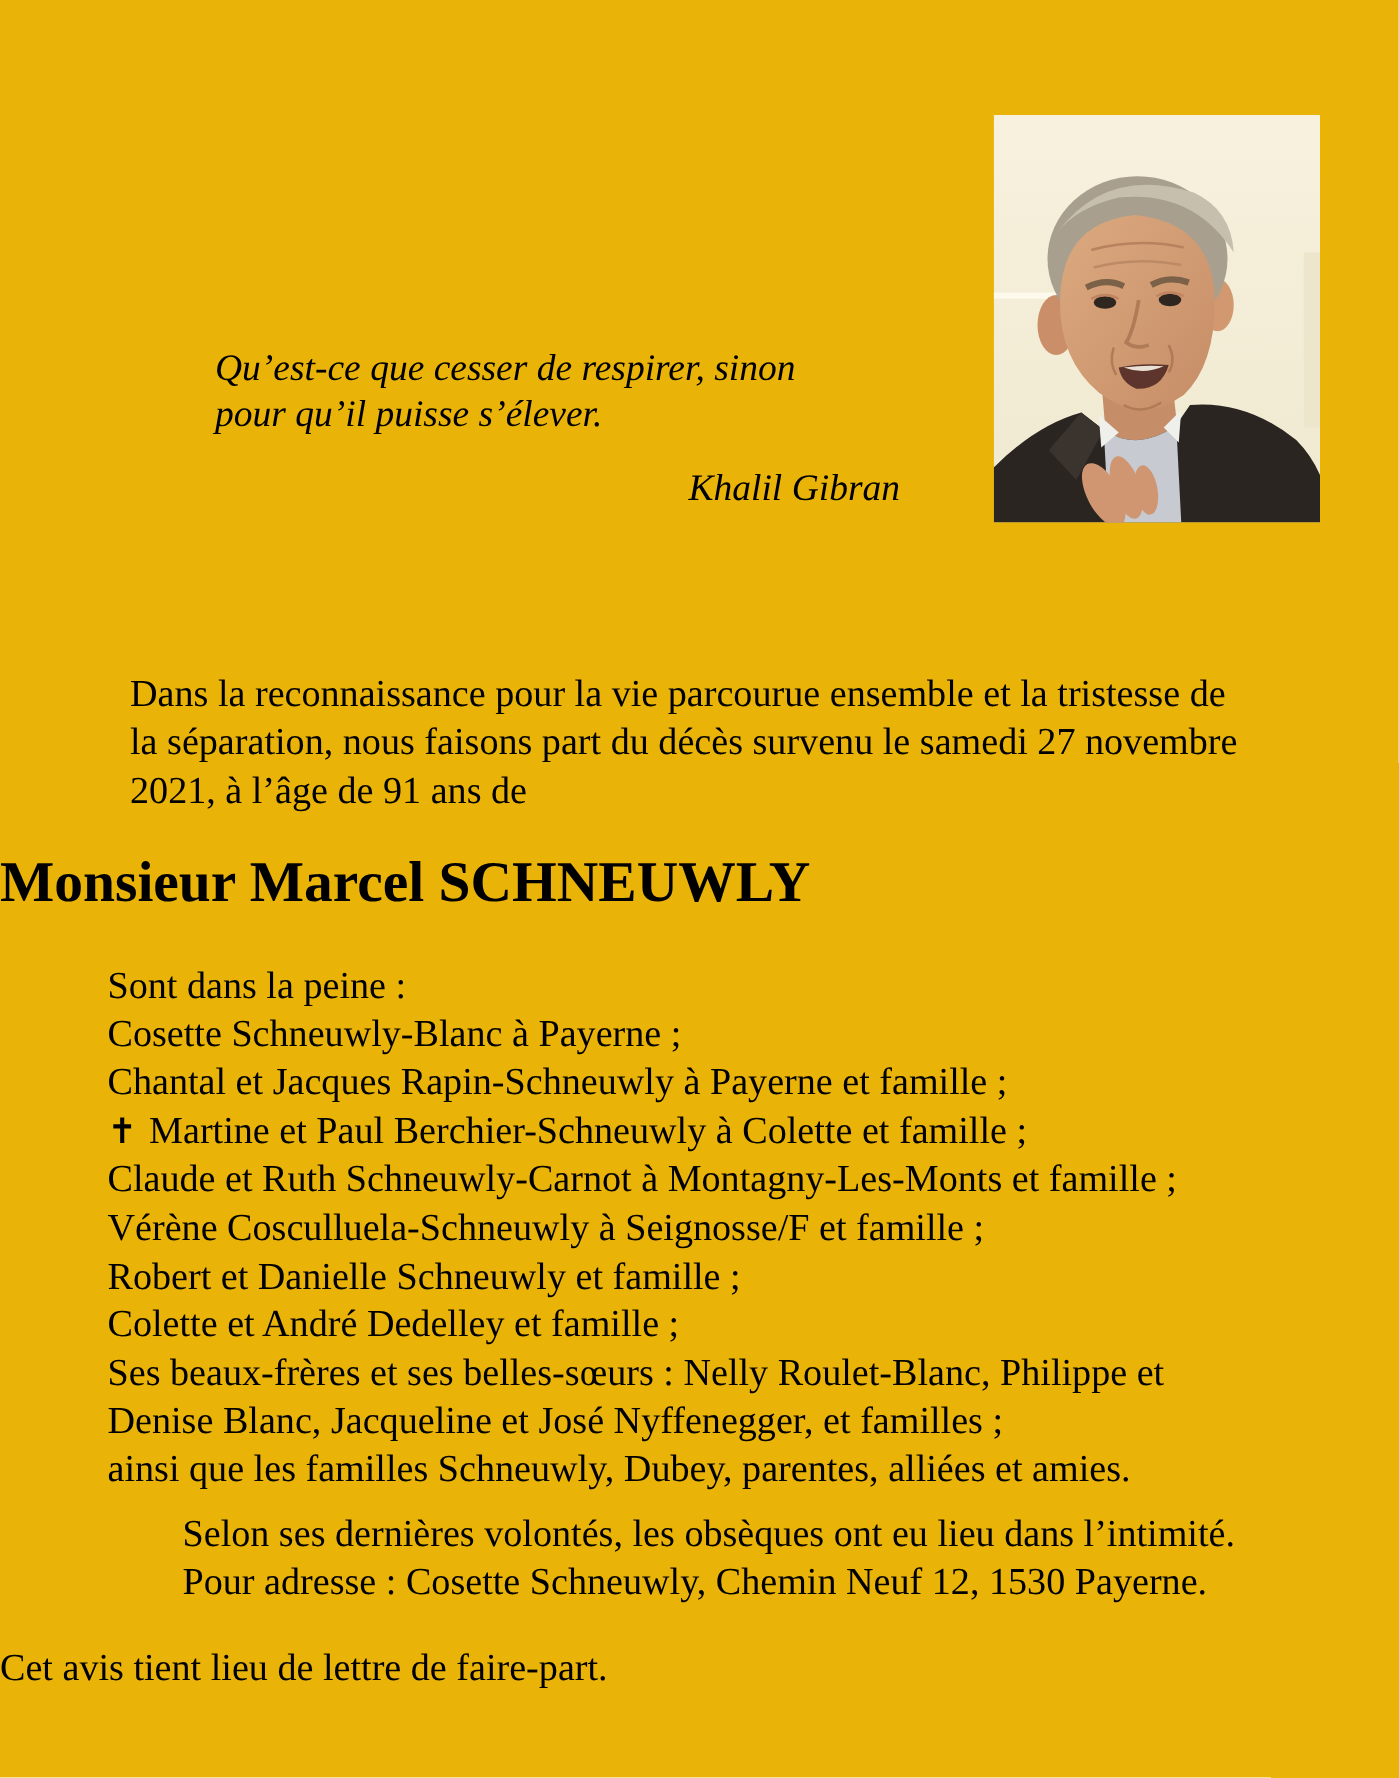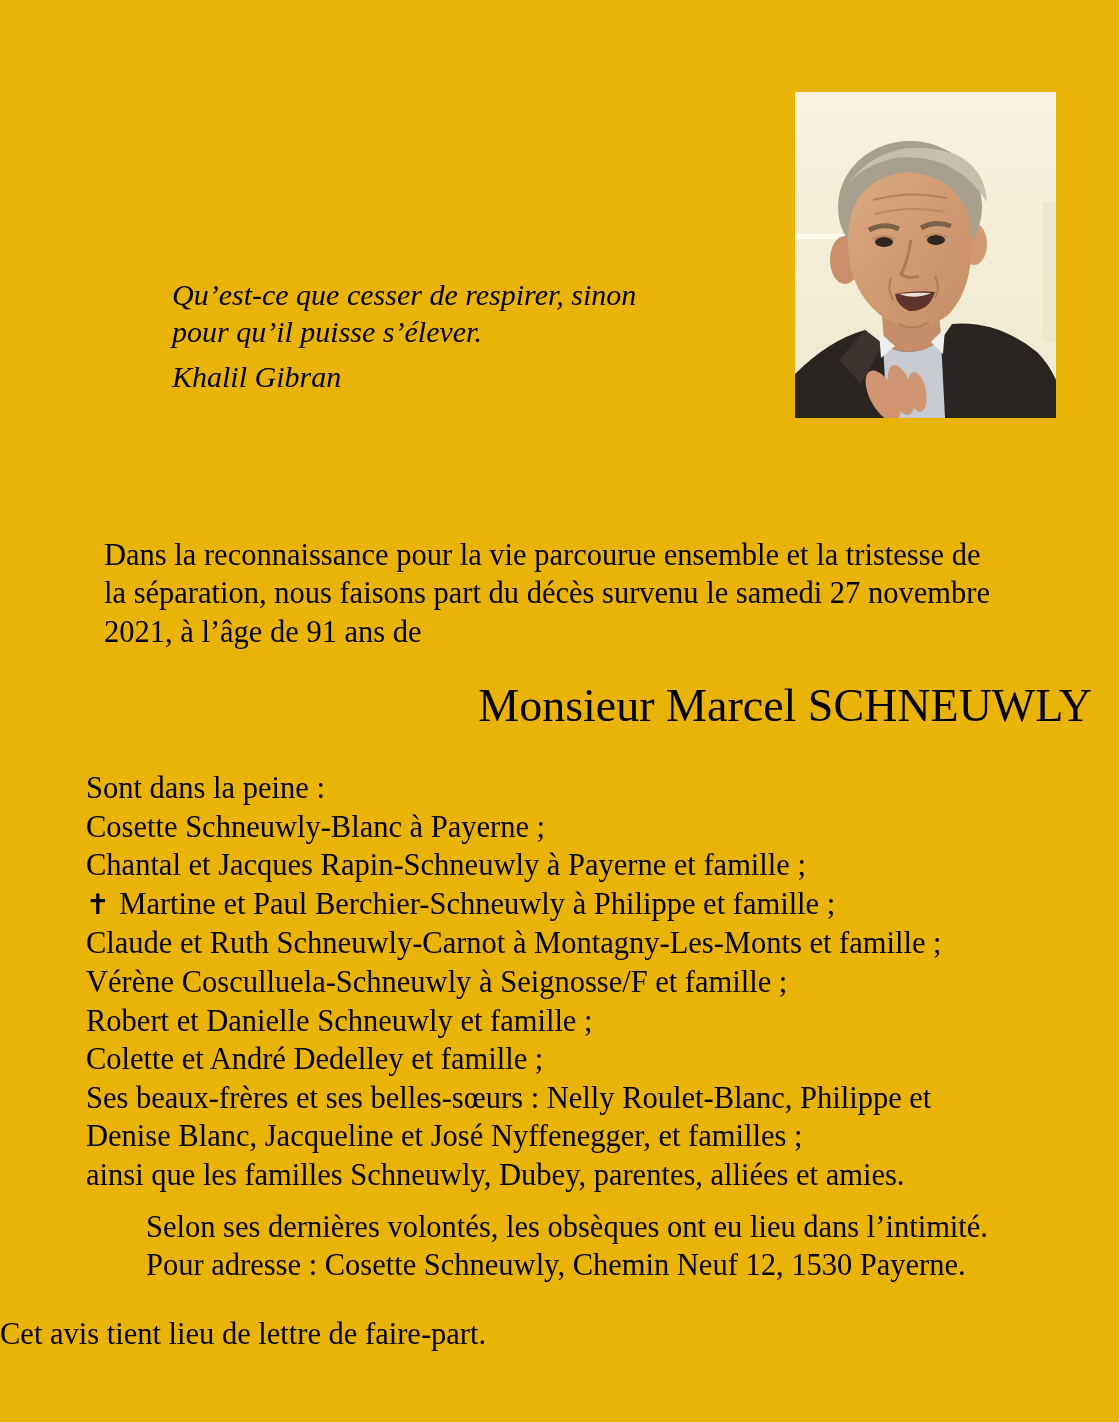--- a/index.html
+++ b/index.html
@@ -12,31 +12,31 @@
     font-family:"Liberation Serif","DejaVu Serif",serif;
     overflow:hidden;
   }
   .line{white-space:nowrap;}
   .b{font-weight:normal;}
   .cross{font-family:"DejaVu Sans","DejaVu Serif",sans-serif;font-weight:bold;font-size:0.92em;}
   .quote{
     position:absolute;left:172px;top:277px;width:548px;
     font-style:italic;font-size:30px;line-height:36.6px;
   }
-  .quote-attr{text-align:left;margin-top:9px;}
+  .quote-attr{text-align:right;margin-top:23px;}
   .photo{
     position:absolute;left:795px;top:92px;width:261px;height:326px;
   }
   .intro{
     position:absolute;left:86px;top:536px;
     font-size:30.5px;line-height:38.4px;margin-left:18px;
   }
   .deceased-name{
     position:absolute;left:0;top:679px;width:1092px;
-    text-align:right;font-weight:normal;font-size:46px;line-height:54px;
+    text-align:left;font-weight:bold;font-size:46px;line-height:54px;
   }
   .mourners{
     position:absolute;left:86px;top:769px;
     font-size:30.5px;line-height:38.6px;
   }
   .closing{
     position:absolute;left:122px;top:1208px;
     font-size:30.5px;line-height:38.2px;margin-left:24px;
   }
   .final-line{
@@ -121,21 +121,21 @@
     <div class="line">la séparation, nous faisons part du décès survenu le samedi 27 novembre</div>
     <div class="line">2021, à l’âge de 91 ans de</div>
   </div>
 
   <div class="deceased-name">Monsieur Marcel SCHNEUWLY</div>
 
   <div class="mourners">
       <div class="line"><span>Sont dans la peine :</span></div>
       <div class="line"><span>Cosette </span><span class="b">Schneuwly-Blanc</span><span> à Payerne ;</span></div>
       <div class="line"><span>Chantal et Jacques </span><span class="b">Rapin-Schneuwly</span><span> à Payerne et famille ;</span></div>
-      <div class="line"><span class="b cross">✝ </span><span>Martine et Paul </span><span class="b">Berchier-Schneuwly</span><span> à Philippe et famille ;</span></div>
+      <div class="line"><span class="b cross">✝ </span><span>Martine et Paul </span><span class="b">Berchier-Schneuwly</span><span> à Colette et famille ;</span></div>
       <div class="line"><span>Claude et Ruth </span><span class="b">Schneuwly-Carnot</span><span> à Montagny-Les-Monts et famille ;</span></div>
       <div class="line"><span>Vérène </span><span class="b">Cosculluela-Schneuwly</span><span> à Seignosse/F et famille ;</span></div>
       <div class="line"><span>Robert et Danielle </span><span class="b">Schneuwly</span><span> et famille ;</span></div>
       <div class="line"><span>Colette et André </span><span class="b">Dedelley</span><span> et famille ;</span></div>
       <div class="line"><span>Ses beaux-frères et ses belles-sœurs : Nelly </span><span class="b">Roulet-Blanc</span><span>, Philippe et</span></div>
       <div class="line"><span>Denise </span><span class="b">Blanc</span><span>, Jacqueline et José </span><span class="b">Nyffenegger</span><span>, et familles ;</span></div>
       <div class="line"><span>ainsi que les familles </span><span class="b">Schneuwly, Dubey</span><span>, parentes, alliées et amies.</span></div>
     </div>
 
   <div class="closing">

